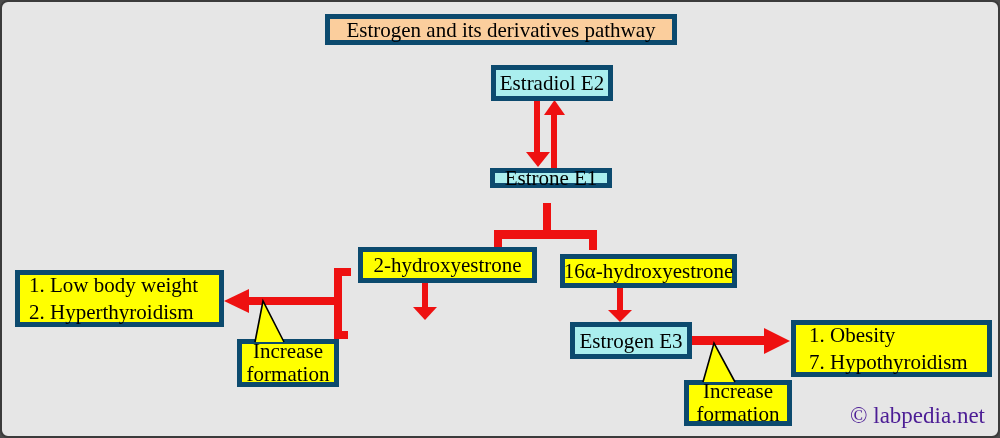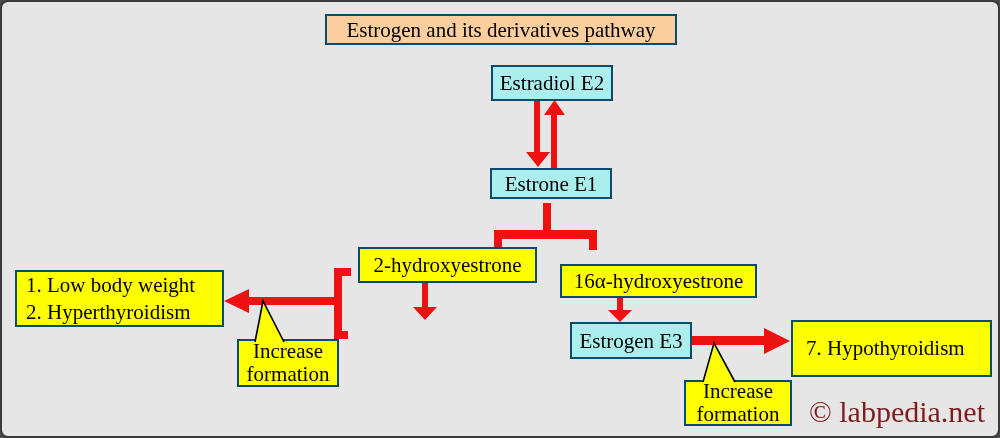--- a/index.html
+++ b/index.html
@@ -11,32 +11,32 @@
     position:relative;width:1000px;height:438px;box-sizing:border-box;
     background:var(--bg);border:2px solid var(--frame);border-radius:8px;
     overflow:hidden;font-family:"Liberation Serif",serif;color:var(--ink);
   }
   svg.layer{position:absolute;left:0;top:0;width:1000px;height:438px;pointer-events:none;}
   #connector-layer{z-index:1;}
   #pointer-layer{z-index:3;}
   .red-shape{fill:var(--red);}
   .pointer{fill:var(--yellow);stroke:#000;stroke-width:1.6px;}
   .box{
-    position:absolute;z-index:2;box-sizing:border-box;border:2px solid #0c4a6e;
+    position:absolute;z-index:2;box-sizing:border-box;border:5px solid #0c4a6e;
     display:flex;align-items:center;justify-content:center;
     font-size:21px;line-height:24px;white-space:nowrap;
   }
   .cyan{background:var(--cyan);margin-left:8px;}
   .yellow{background:var(--yellow);}
   .peach{background:var(--peach);}
   .title-box{font-size:21px;}
   .list{flex-direction:column;align-items:flex-start;justify-content:center;line-height:27px;padding-left:9px;}
   .callout{flex-direction:column;line-height:23px;}
   #watermark{
-    position:absolute;z-index:2;right:13px;bottom:7px;font-size:30px;color:#7f1d1d;
+    position:absolute;z-index:2;right:13px;bottom:7px;font-size:23px;color:#4c1d95;
   }
 </style>
 </head>
 <body>
 
 <div id="canvas">
 
   <svg id="connector-layer" class="layer" viewBox="0 0 1000 438">
     <g>
       <rect class="red-shape" x="532" y="98" width="6" height="53"></rect>
@@ -76,43 +76,44 @@
   </svg>
 
   <div class="box peach title-box" style="left:323px;top:12px;width:352px;height:31px">
     <span>Estrogen and its derivatives pathway</span>
   </div>
 
   <div class="box cyan" style="left:481px;top:63px;width:122px;height:36px">
     <span>Estradiol E2</span>
   </div>
 
-  <div class="box cyan" style="left:480px;top:166px;width:122px;height:31px">
+  <div class="box cyan" style="left:480px;top:166px;width:122px;height:20px">
     <span>Estrone E1</span>
   </div>
 
   <div class="box yellow" style="left:356px;top:245px;width:179px;height:36px">
     <span>2-hydroxyestrone</span>
   </div>
 
-  <div class="box yellow" style="left:558px;top:262px;width:197px;height:34px">
+  <div class="box yellow" style="left:558px;top:252px;width:177px;height:34px">
     <span>16α-hydroxyestrone</span>
   </div>
 
 
   <div class="box cyan" style="left:560px;top:320px;width:122px;height:37px">
     <span>Estrogen E3</span>
   </div>
 
   <div class="box yellow list" style="left:13px;top:268px;width:209px;height:57px">
     <span>1. Low body weight</span>
     <span>2. Hyperthyroidism</span>
   </div>
 
   <div class="box yellow list" style="left:789px;top:318px;width:201px;height:57px;padding-left:13px">
+    <span>1. Obesity</span>
     <span>7. Hypothyroidism</span>
   </div>
 
   <div class="box yellow callout" style="left:235px;top:337px;width:102px;height:48px">
     <span>Increase</span>
     <span>formation</span>
   </div>
 
   <div class="box yellow callout" style="left:682px;top:378px;width:108px;height:46px">
     <span>Increase</span>

